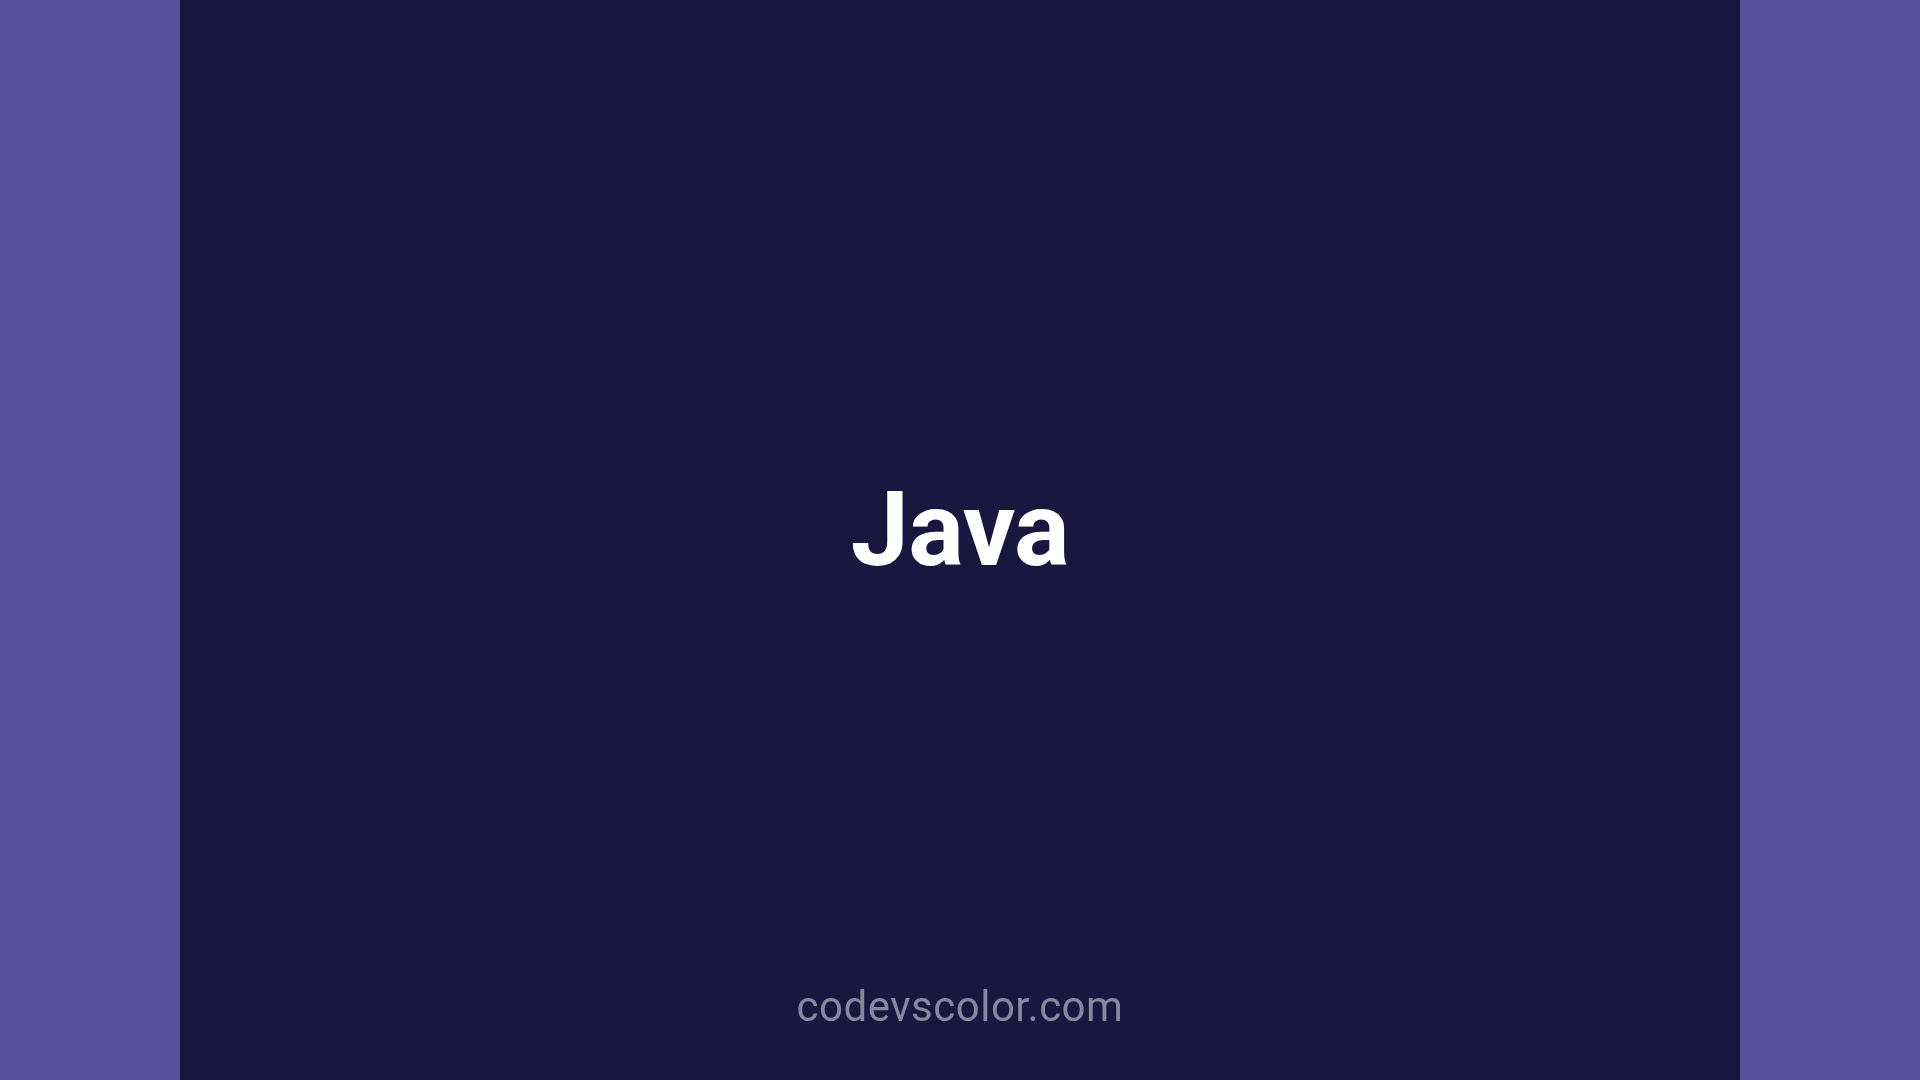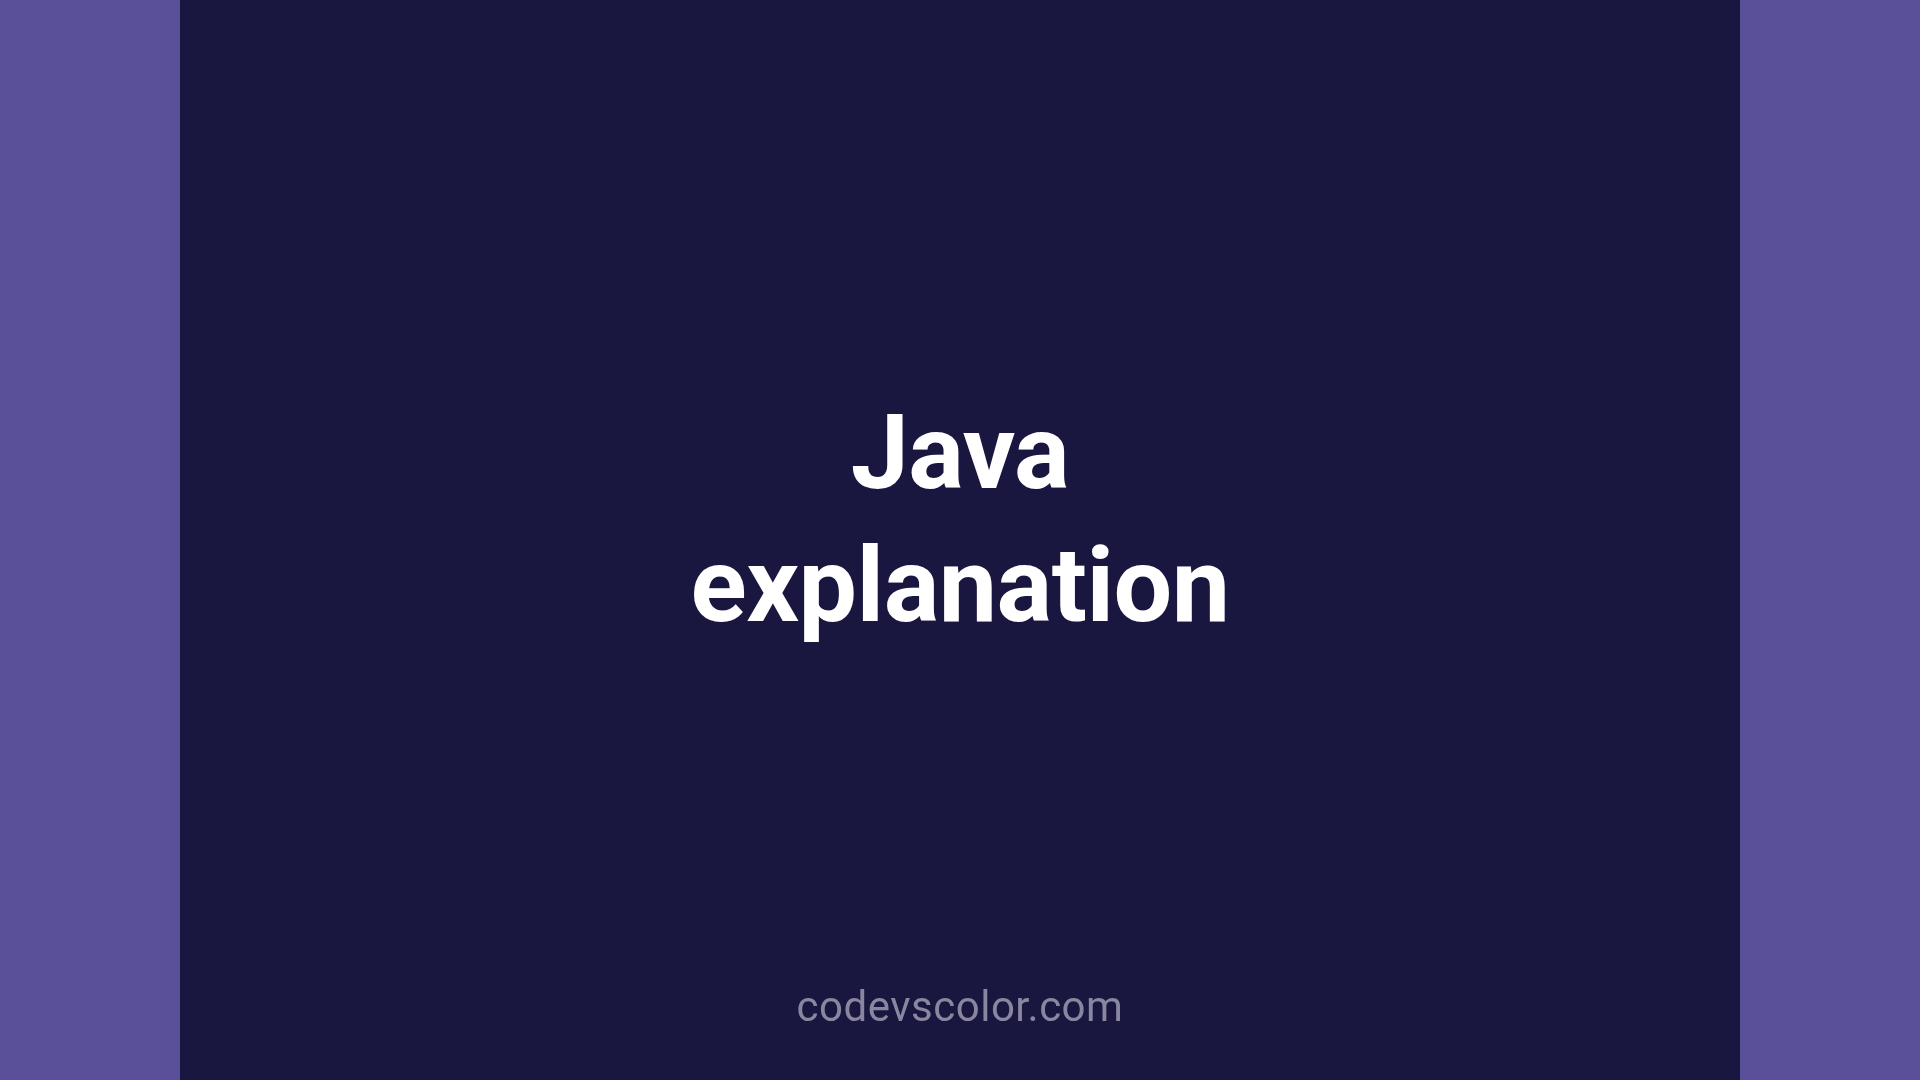--- a/index.html
+++ b/index.html
@@ -79,17 +79,16 @@
     C 280 280 200 280 200 220
     C 200 160 290 160 290 110
     C 290 60 250 60 250 0
     Z
   "></path>
 </svg>
 
 <div class="title-container">
   <div class="title">
     <div>Java</div>
-    <div>explanation</div>
   </div>
 </div>
 
 <div class="watermark">codevscolor.com</div>
 
 </body></html>

